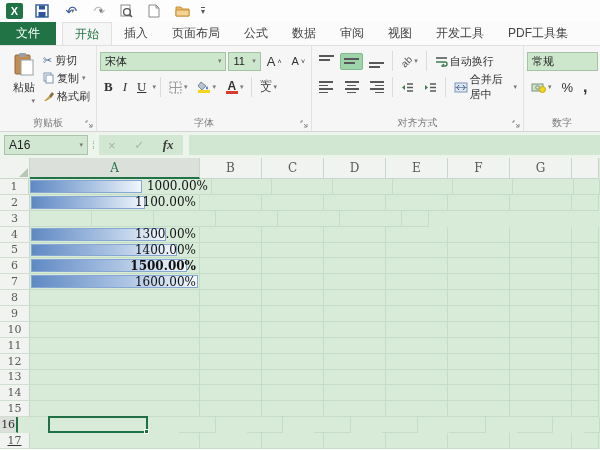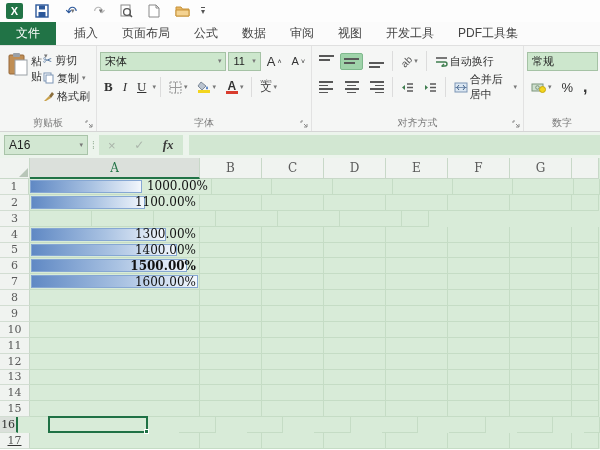--- a/index.html
+++ b/index.html
@@ -30,21 +30,21 @@
   .rowline { display:flex; align-items:center; gap:2px; height:24px; margin-bottom:2px; }
   .btn { display:flex; align-items:center; gap:2px; padding:1px 3px; border:1px solid transparent; border-radius:2px; }
   .btn.hl { background:#9fd3aa; border-color:#7fb98d; }
   .drop { font-size:7px; color:#777; }
   .combo { background:#cde7cd; border:1px solid #a5c2a5; height:19px; display:flex; align-items:center;
     padding:0 4px; justify-content:space-between; font-size:11px; color:#222; }
   .vsep { width:1px; height:20px; background:#dcdcdc; margin:0 2px; }
 
   
   .clip-wrap { display:flex; }
-  .paste-big { display:flex; flex-direction:row; align-items:flex-start; width:36px; padding-top:2px; }
+  .paste-big { display:flex; flex-direction:column; align-items:flex-end; width:36px; padding-top:2px; }
   .paste-label { margin-top:2px; color:#333; }
   .small-cmd { display:flex; align-items:center; gap:3px; height:18px; color:#333; white-space:nowrap; }
 
   
   .icon { display:inline-flex; align-items:center; justify-content:center; }
   .lines-v { width:15px; height:13px; display:flex; flex-direction:column; gap:2px; }
   .lines-v i { display:block; height:2px; background:#585858; width:100%; }
   .lines-h { width:15px; height:12px; display:flex; flex-direction:column; gap:2px; }
   .lines-h i { display:block; height:2px; background:#585858; }
   .bold-b { font-weight:bold; font-family:"Liberation Serif",serif; font-size:13px; }
@@ -129,20 +129,21 @@
         <path d="M1 2 h5 l1.5 2 H14 v7 H1 z" fill="#e8b765" stroke="#c79338"></path>
         <path d="M1 5 h13 v6 H1 z" fill="#f4d392" stroke="#c79338"></path>
       </svg>
   </span>
   <span class="qat-more">▾</span>
 </div>
 
 <nav class="tabrow">
   <span class="file-tab">文件</span>
   <span id="tabs-container" style="display:flex;">
+      <span class="tab active">开始</span>
       <span class="tab">插入</span>
       <span class="tab">页面布局</span>
       <span class="tab">公式</span>
       <span class="tab">数据</span>
       <span class="tab">审阅</span>
       <span class="tab">视图</span>
       <span class="tab">开发工具</span>
       <span class="tab">PDF工具集</span>
     </span>
 </nav>

